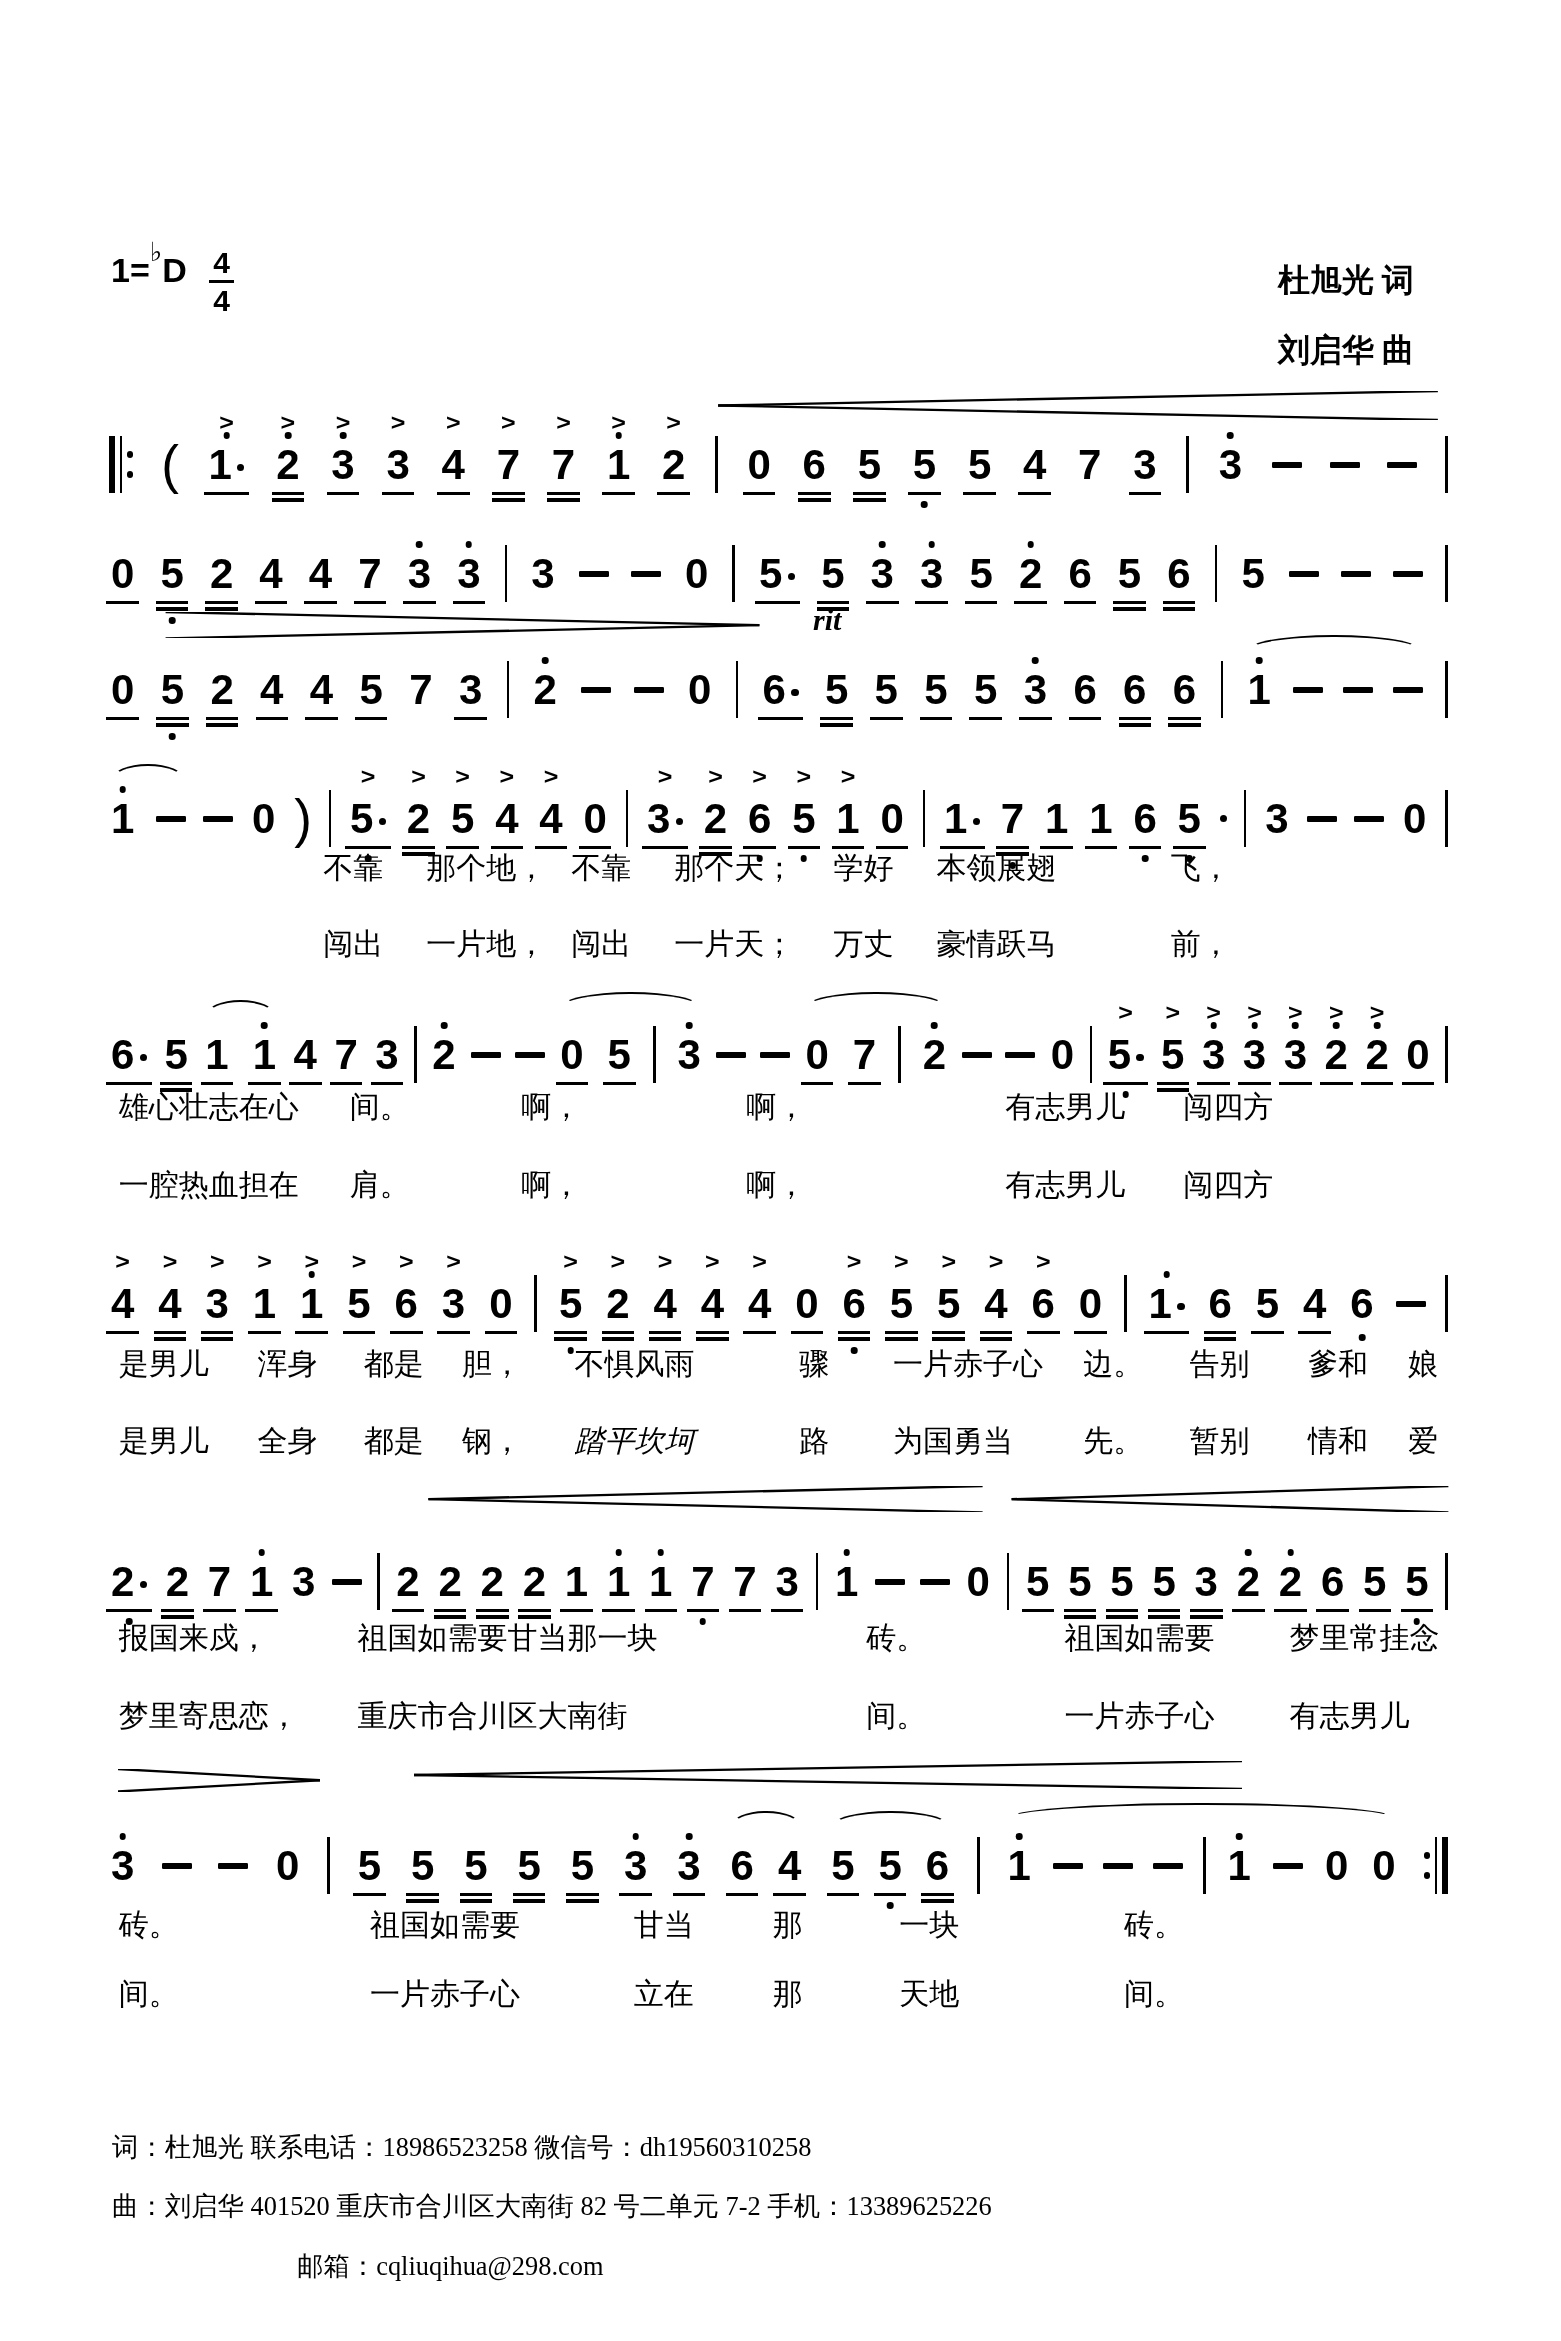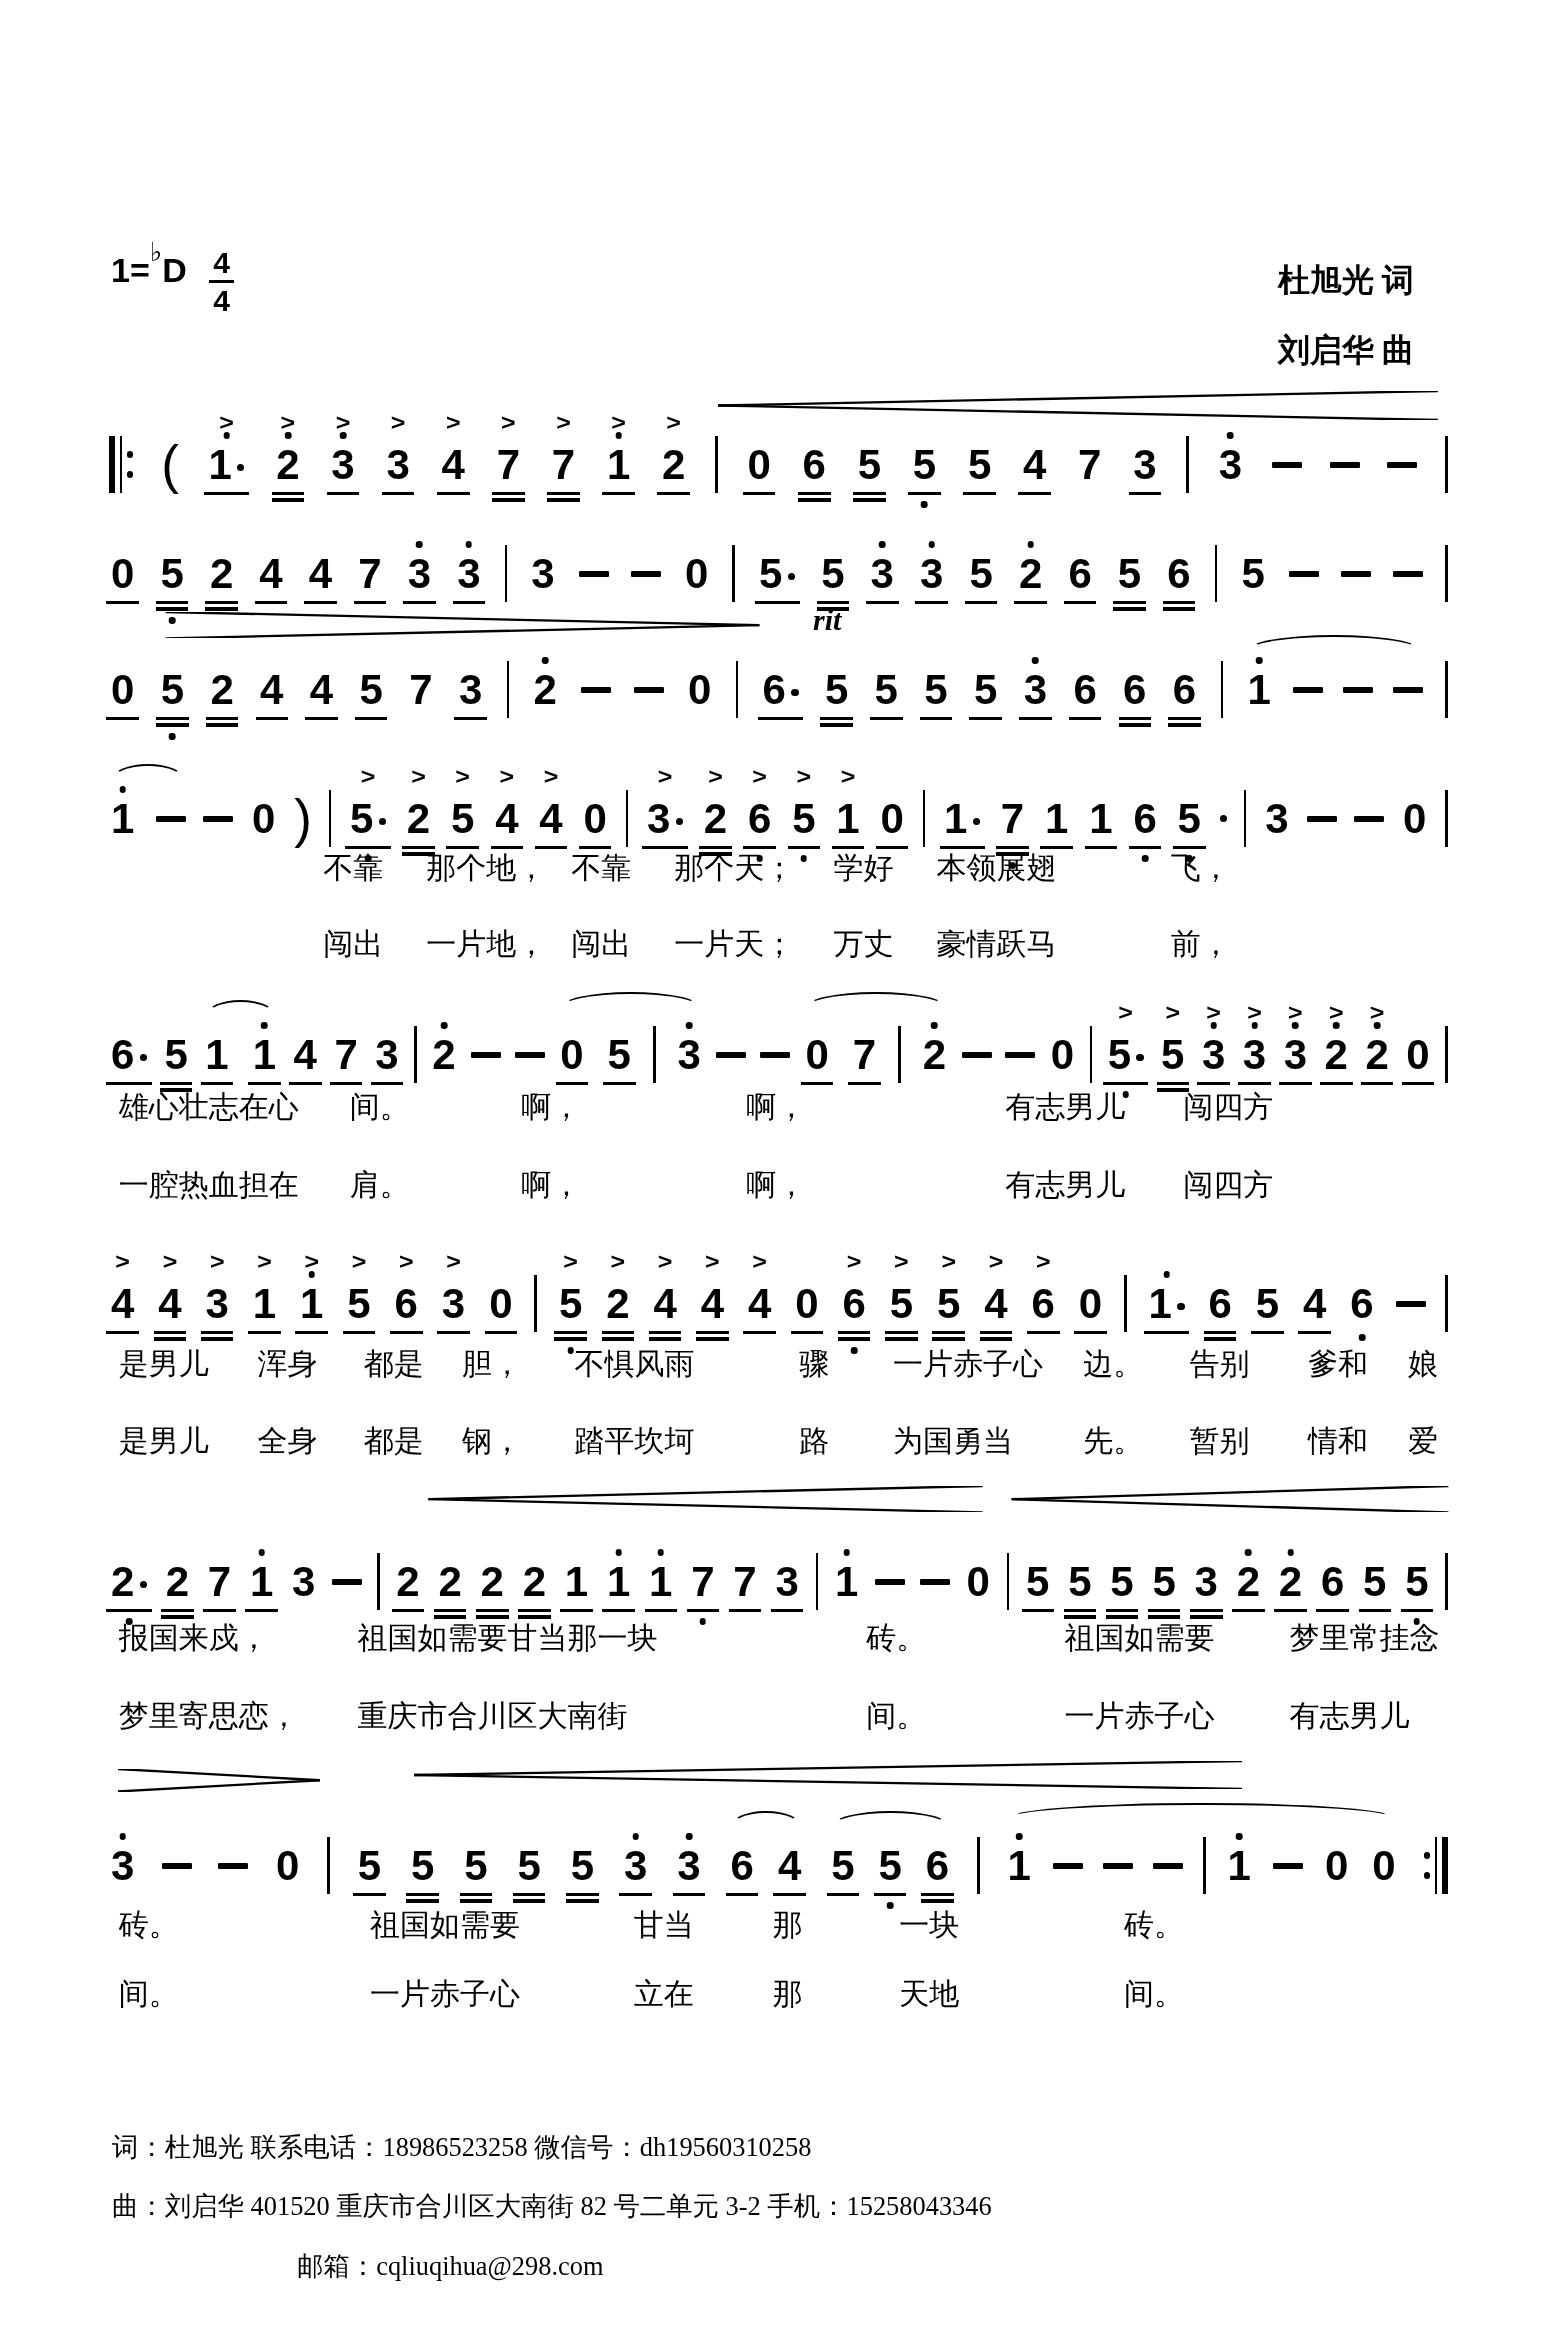--- a/index.html
+++ b/index.html
@@ -438,21 +438,21 @@
         <span style="left: 69.4%;">边。</span>
         <span style="left: 76.2%;">告别</span>
         <span style="left: 83.8%;">爹和</span>
         <span style="left: 90.2%;">娘</span>
       </div>
       <div class="lyr-row" style="top: 1421px;">
         <span style="left: 7.6%;">是男儿</span>
         <span style="left: 16.5%;">全身</span>
         <span style="left: 23.3%;">都是</span>
         <span style="left: 29.6%;">钢，</span>
-        <span style="left: 36.8%;">踏平坎坷</span>
+        <span style="left: 36.8%; font-style: italic;">踏平坎坷</span>
         <span style="left: 51.2%;">路</span>
         <span style="left: 57.2%;">为国勇当</span>
         <span style="left: 69.4%;">先。</span>
         <span style="left: 76.2%;">暂别</span>
         <span style="left: 83.8%;">情和</span>
         <span style="left: 90.2%;">爱</span>
       </div>
       <div class="lyr-row" style="top: 1618px;">
         <span style="left: 7.6%;">报国来戍，</span>
         <span style="left: 22.9%;">祖国如需要甘当那一块</span>
@@ -479,17 +479,17 @@
         <span style="left: 7.6%;">间。</span>
         <span style="left: 23.7%;">一片赤子心</span>
         <span style="left: 40.6%;">立在</span>
         <span style="left: 49.5%;">那</span>
         <span style="left: 57.6%;">天地</span>
         <span style="left: 72%;">间。</span>
       </div>
     </div>
   <div id="footer">
       <div class="foot" style="left: 112px; top: 2130px;">词：杜旭光 联系电话：18986523258 微信号：dh19560310258</div>
-      <div class="foot" style="left: 112px; top: 2189px;">曲：刘启华 401520 重庆市合川区大南街 82 号二单元 3-2  手机：15258043346</div>
+      <div class="foot" style="left: 112px; top: 2189px;">曲：刘启华 401520 重庆市合川区大南街 82 号二单元 7-2  手机：13389625226</div>
       <div class="foot" style="left: 297px; top: 2249px;">邮箱：cqliuqihua@298.com</div>
     </div>
 </div>
 
 
 </body></html>

